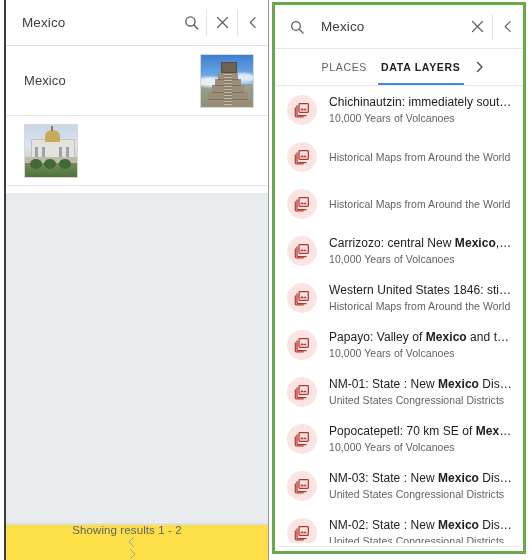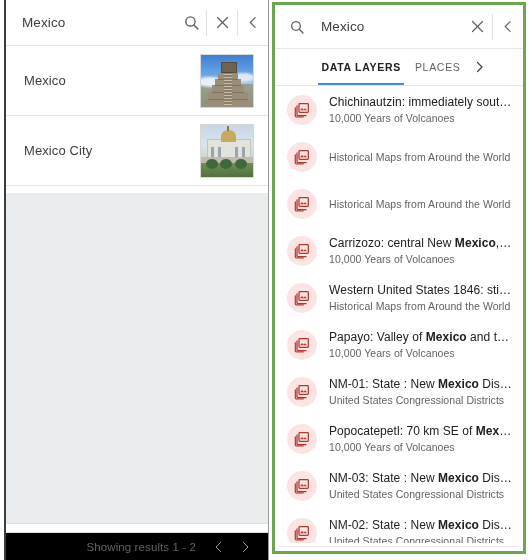--- a/index.html
+++ b/index.html
@@ -158,28 +158,29 @@
   }
 
   .lp-gray {
     background: #e8ecef;
     border-bottom: 1px solid #dfe3e6;
   }
 
   .lp-footer {
     position: absolute;
     left: 0; right: 0; bottom: 0;
-    height: 28px;
-    background: #000000;
+    height: 36px;
+    background: #fde047;
     border-top: 1px solid #dcdcdc;
     display: flex;
     align-items: center;
     justify-content: flex-end;
     padding-right: 10px;
     box-sizing: border-box;
+    flex-direction: column;
   }
   .lp-footer-text {
     font-size: 11.5px;
     color: #5f6368;
     margin-right: 10px;
     letter-spacing: .1px;
   }
   .pg-btn {
     width: 26px; height: 30px;
     display: flex; align-items: center; justify-content: center;
@@ -363,21 +364,20 @@
           <div class="step" style="left:7px;  top:37px; width:40px; height:7px;"></div>
           <div class="step" style="left:11px; top:30px; width:32px; height:7px;"></div>
           <div class="step" style="left:14px; top:24px; width:26px; height:6px;"></div>
           <div class="step" style="left:17px; top:18px; width:20px; height:6px;"></div>
           <div class="stairs"></div>
           <div class="temple"></div>
         </div>
       </div>
 
       <div class="lp-row">
-        <div class="lp-row-label">Mexico City</div>
         <div class="lp-thumb thumb-palace">
           <div class="bldg"></div>
           <div class="dome"></div>
           <div class="spire"></div>
           <div class="win" style="left:10px;"></div>
           <div class="win" style="left:17px;"></div>
           <div class="win" style="left:34px;"></div>
           <div class="win" style="left:41px;"></div>
           <div class="plaza"></div>
           <div class="grass"></div>
@@ -426,22 +426,22 @@
         </div>
         <div class="vdiv"></div>
         <div class="rp-ic-btn">
           <svg width="13" height="13" viewBox="0 0 24 24" fill="none" stroke="currentColor" stroke-width="2.2" stroke-linecap="round" stroke-linejoin="round">
             <polyline points="15,3 6,12 15,21"></polyline>
           </svg>
         </div>
       </div>
 
       <div class="rp-tabs">
+        <div class="rp-tab">PLACES</div>
         <div class="rp-tab active">DATA LAYERS</div>
-        <div class="rp-tab">PLACES</div>
         <div class="rp-tab-more">
           <svg width="12" height="12" viewBox="0 0 24 24" fill="none" stroke="currentColor" stroke-width="2.4" stroke-linecap="round" stroke-linejoin="round">
             <polyline points="9,3 18,12 9,21"></polyline>
           </svg>
         </div>
       </div>
 
       <div class="rp-list" id="rp-list">
           <div class="rp-row">
             <div class="rp-avatar" style="color: rgb(181, 54, 47); background: rgb(252, 228, 226);">

